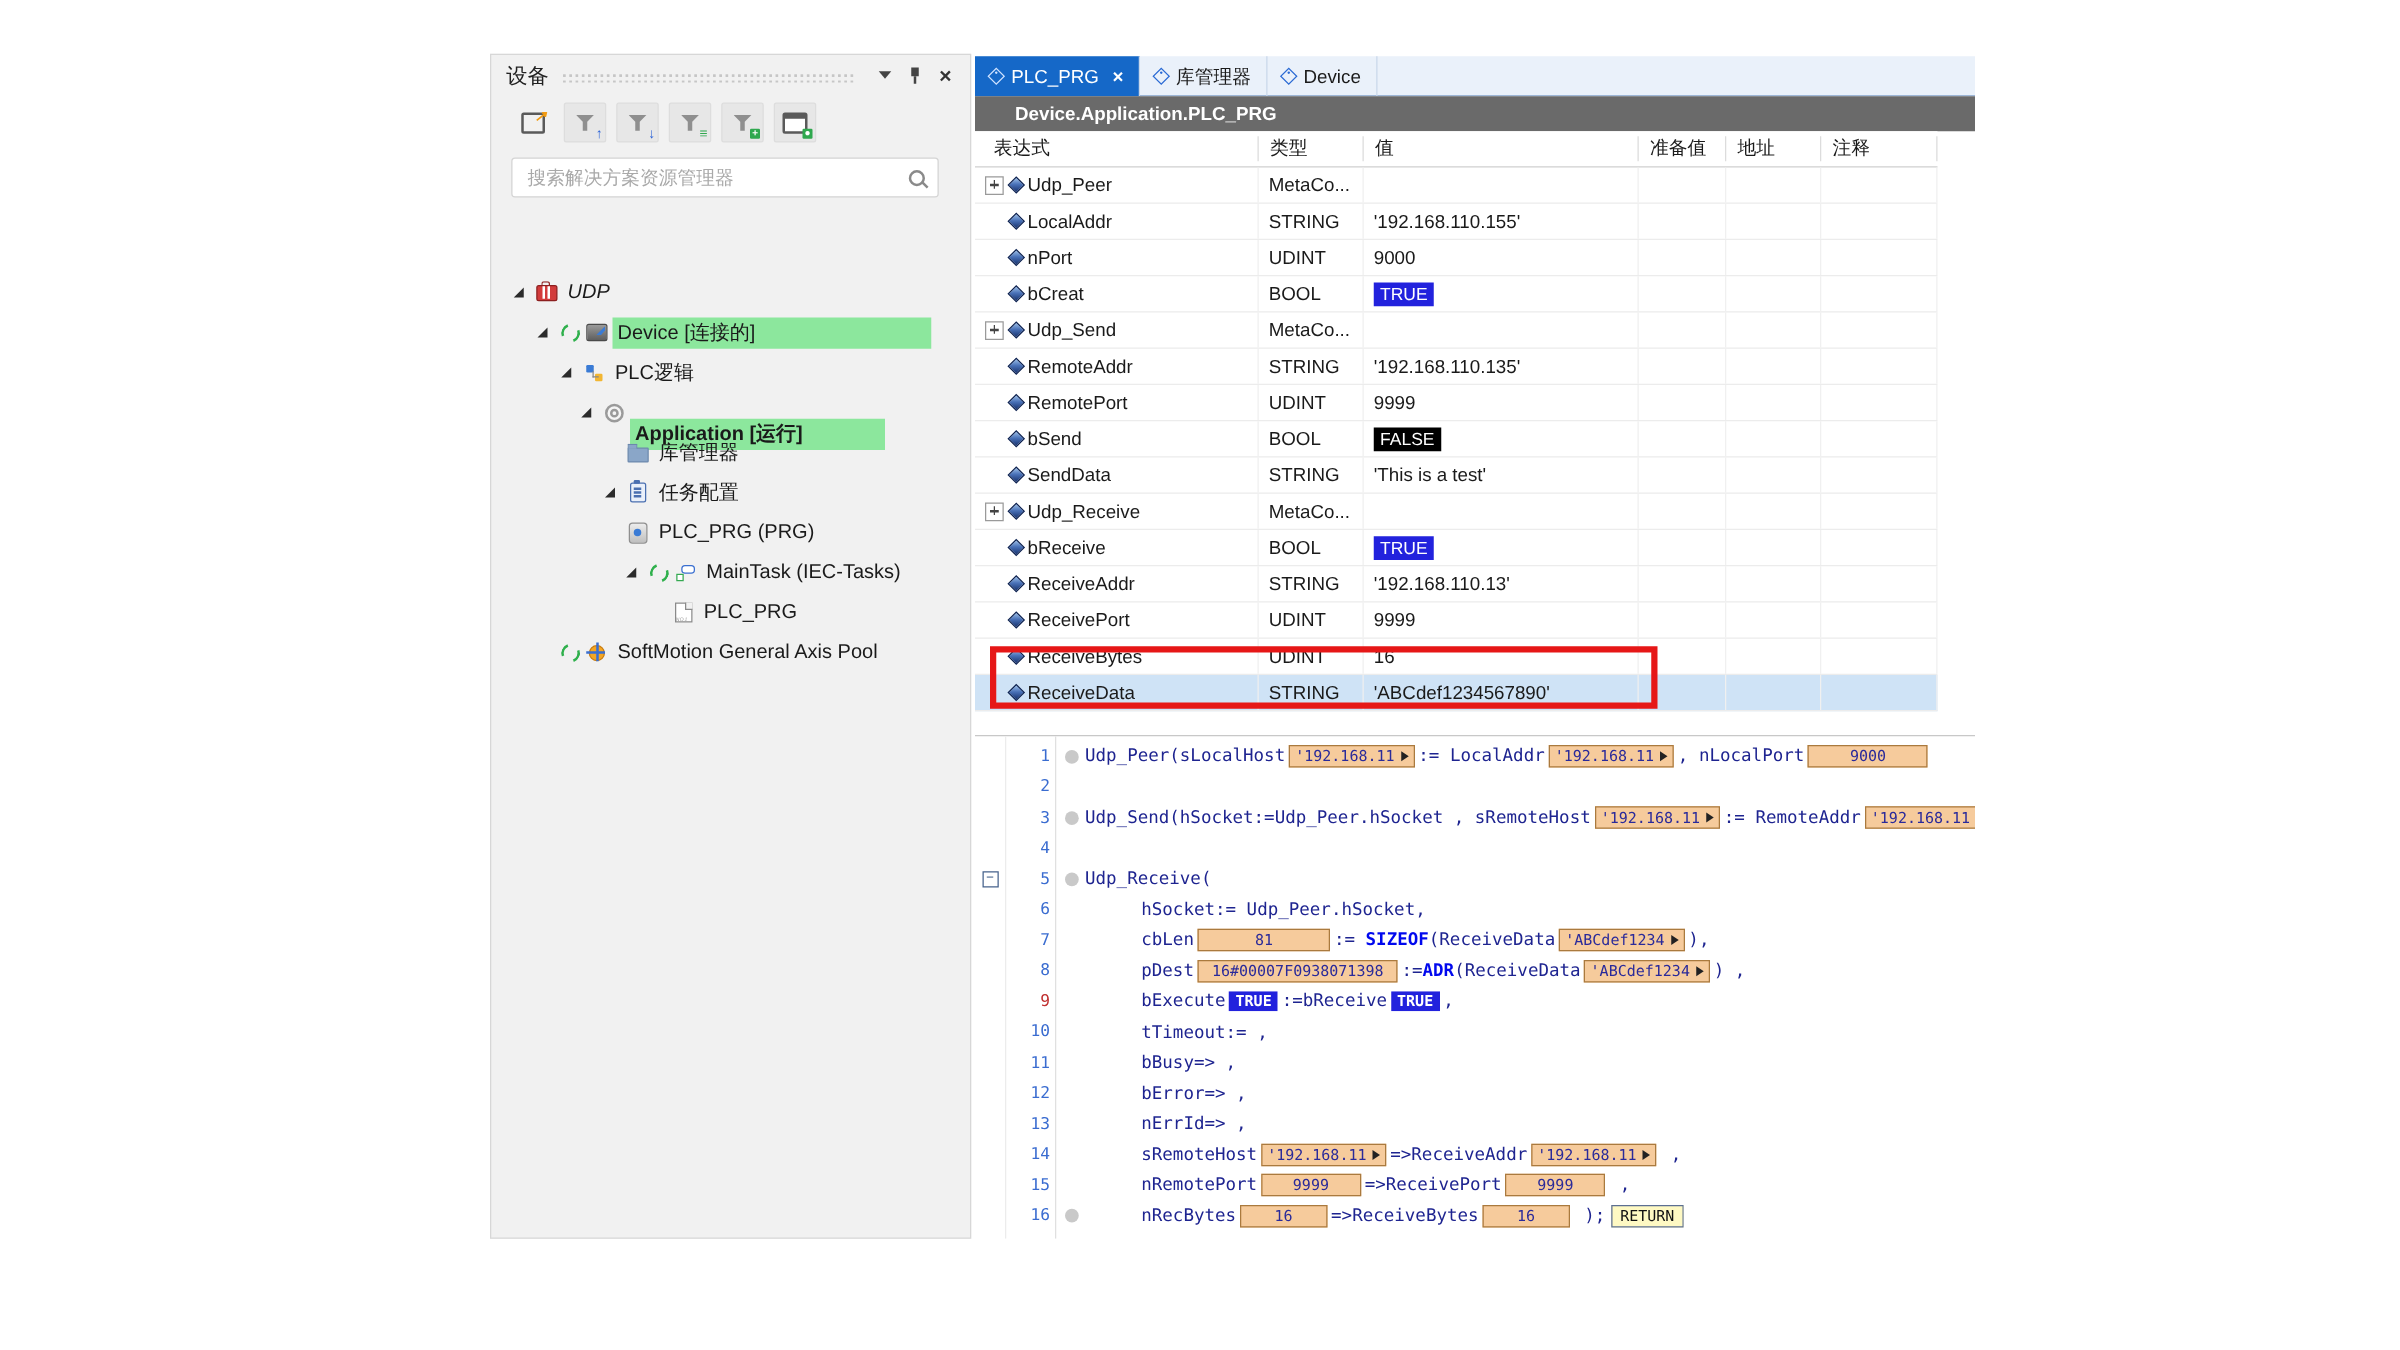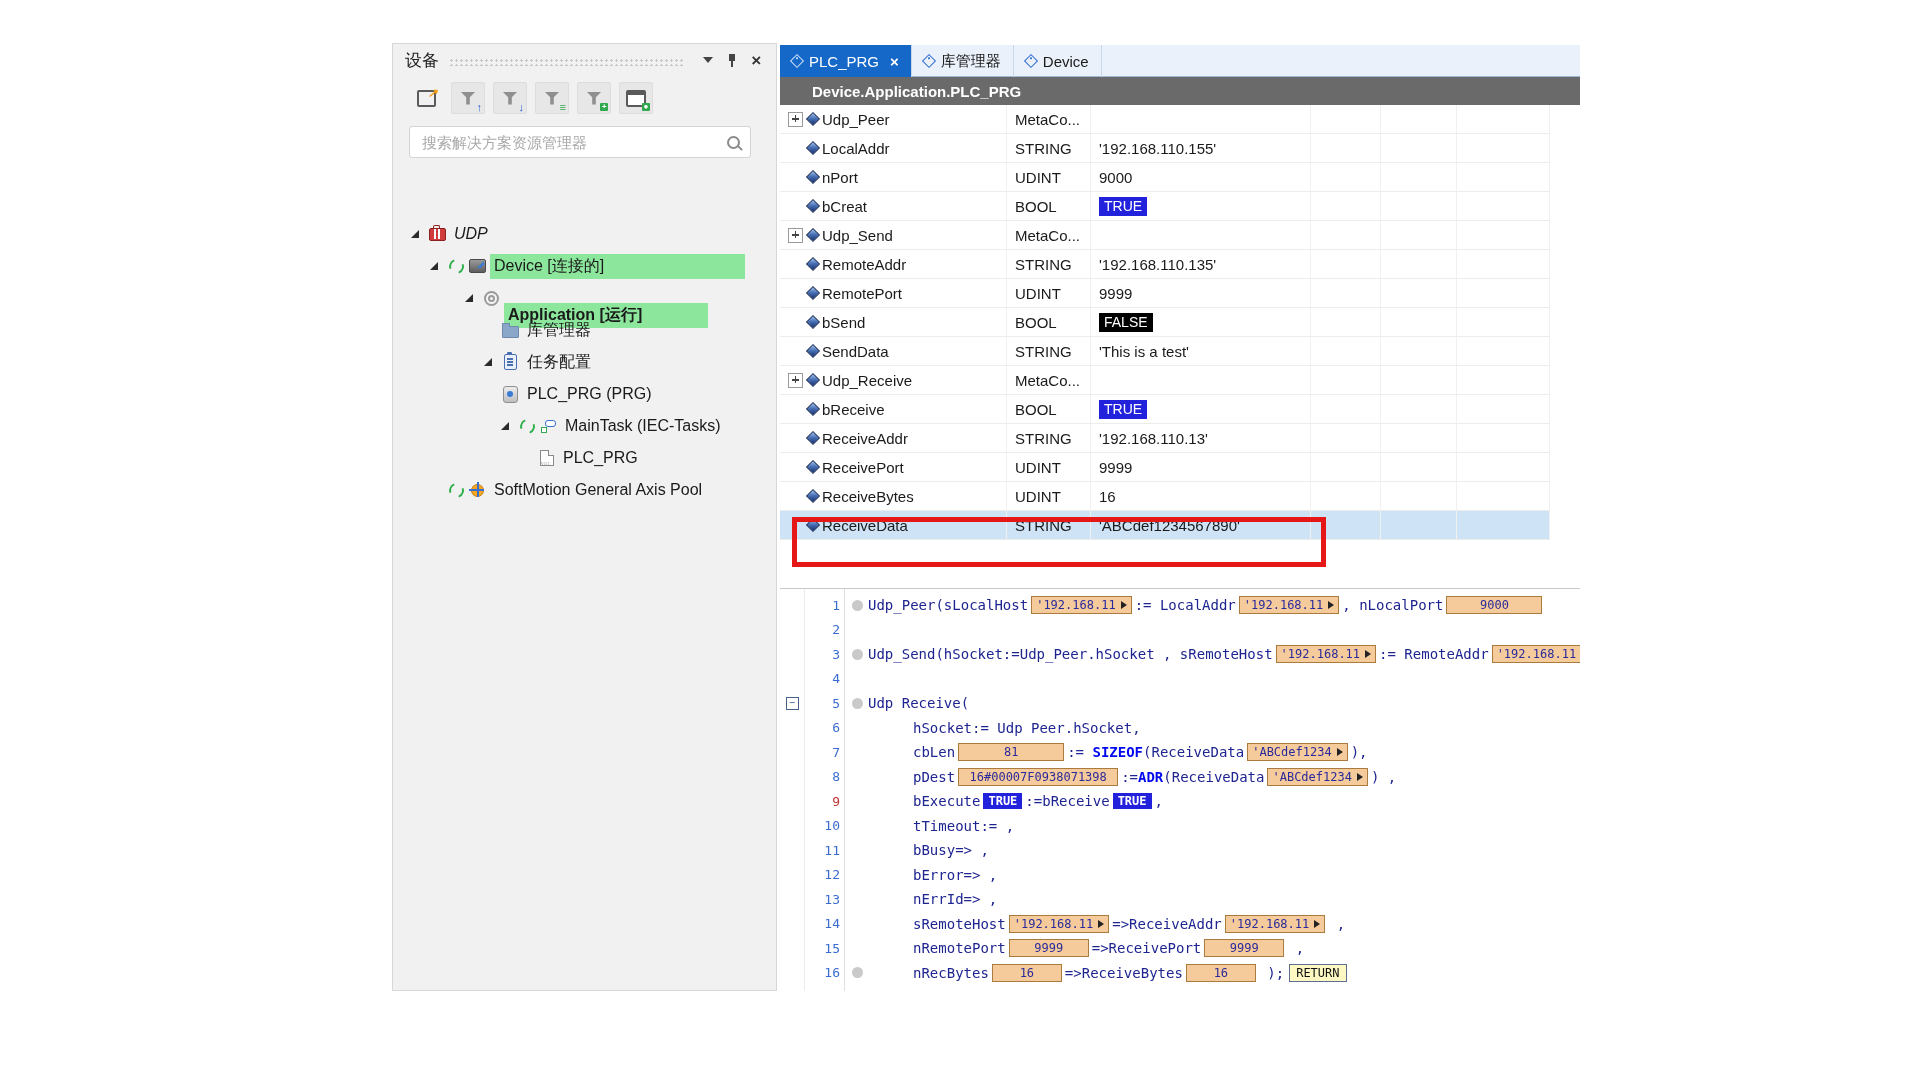--- a/index.html
+++ b/index.html
@@ -188,20 +188,29 @@
             <i class="tri"></i>
           </span>
           <span class="ticon icon-sync">
             <i></i>
           </span>
           <span class="ticon icon-device">
             <i></i>
           </span>
           <span class="tlabel hl" style="width: 255px; box-sizing: border-box;">Device [连接的]</span>
         </div>
+        <div class="tree-row" style="padding-left: 56px;">
+          <span class="exp-slot">
+            <i class="tri"></i>
+          </span>
+          <span class="ticon icon-plc-logic">
+            <i></i>
+          </span>
+          <span class="tlabel">PLC逻辑</span>
+        </div>
         <div class="tree-row" style="padding-left: 72px;">
           <span class="exp-slot">
             <i class="tri"></i>
           </span>
           <span class="ticon icon-application">
             <i></i>
           </span>
           <span class="tlabel hl bold" style="width: 204px; box-sizing: border-box; margin-top: 34px;">Application [运行]</span>
         </div>
         <div class="tree-row" style="padding-left: 91px;">
@@ -273,20 +282,28 @@
         <div class="tab">
           <span class="tagicon"></span>
           <span class="tab-label">Device</span>
         </div>
       </div>
     <div class="crumbbar">
       <span>Device.Application.PLC_PRG</span>
     </div>
 
     <div class="wtable">
+      <div class="w-head">
+        <span>表达式</span>
+        <span>类型</span>
+        <span>值</span>
+        <span>准备值</span>
+        <span>地址</span>
+        <span>注释</span>
+      </div>
       <div id="wbody">
           <div class="w-row">
             <span class="cell-expr">
               <span class="plus-slot">
                 <i class="plusbox"></i>
               </span>
               <i class="vdiamond"></i>
               <span>Udp_Peer</span>
             </span>
             <span>

